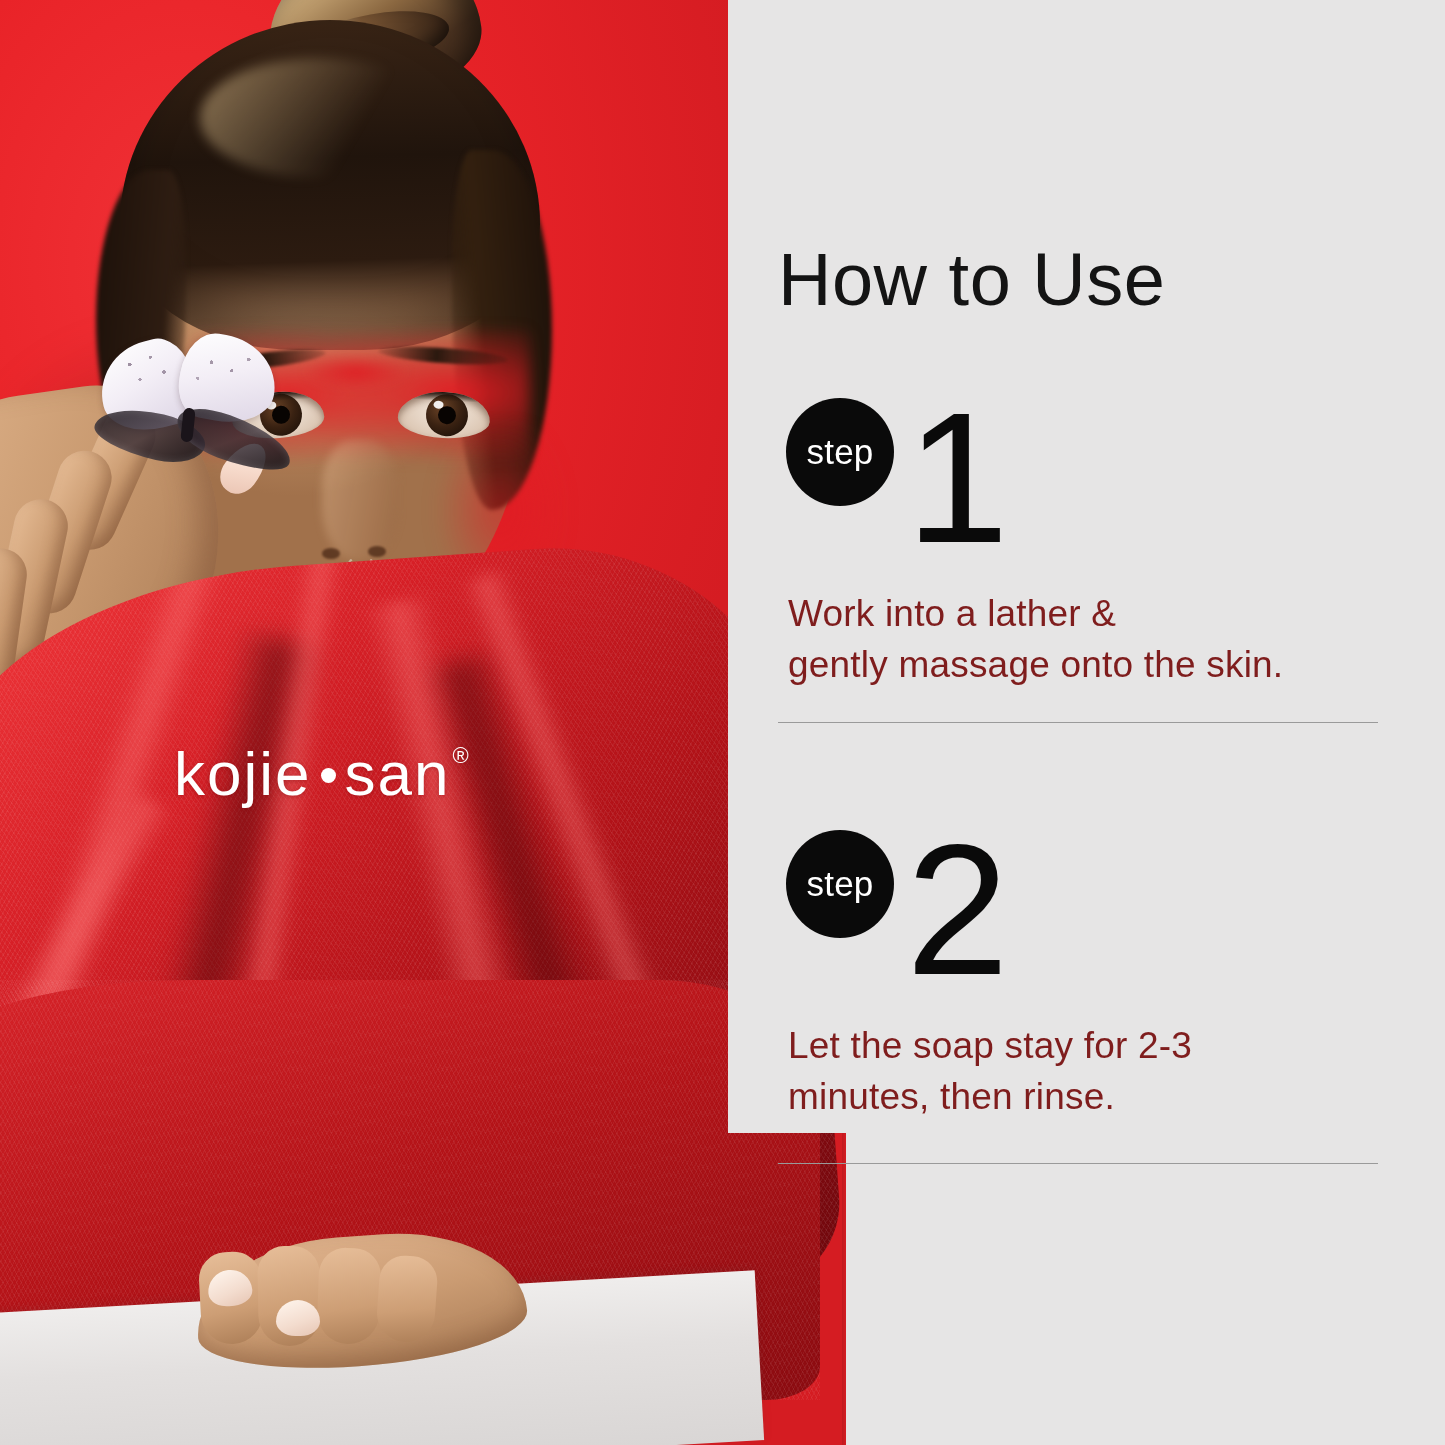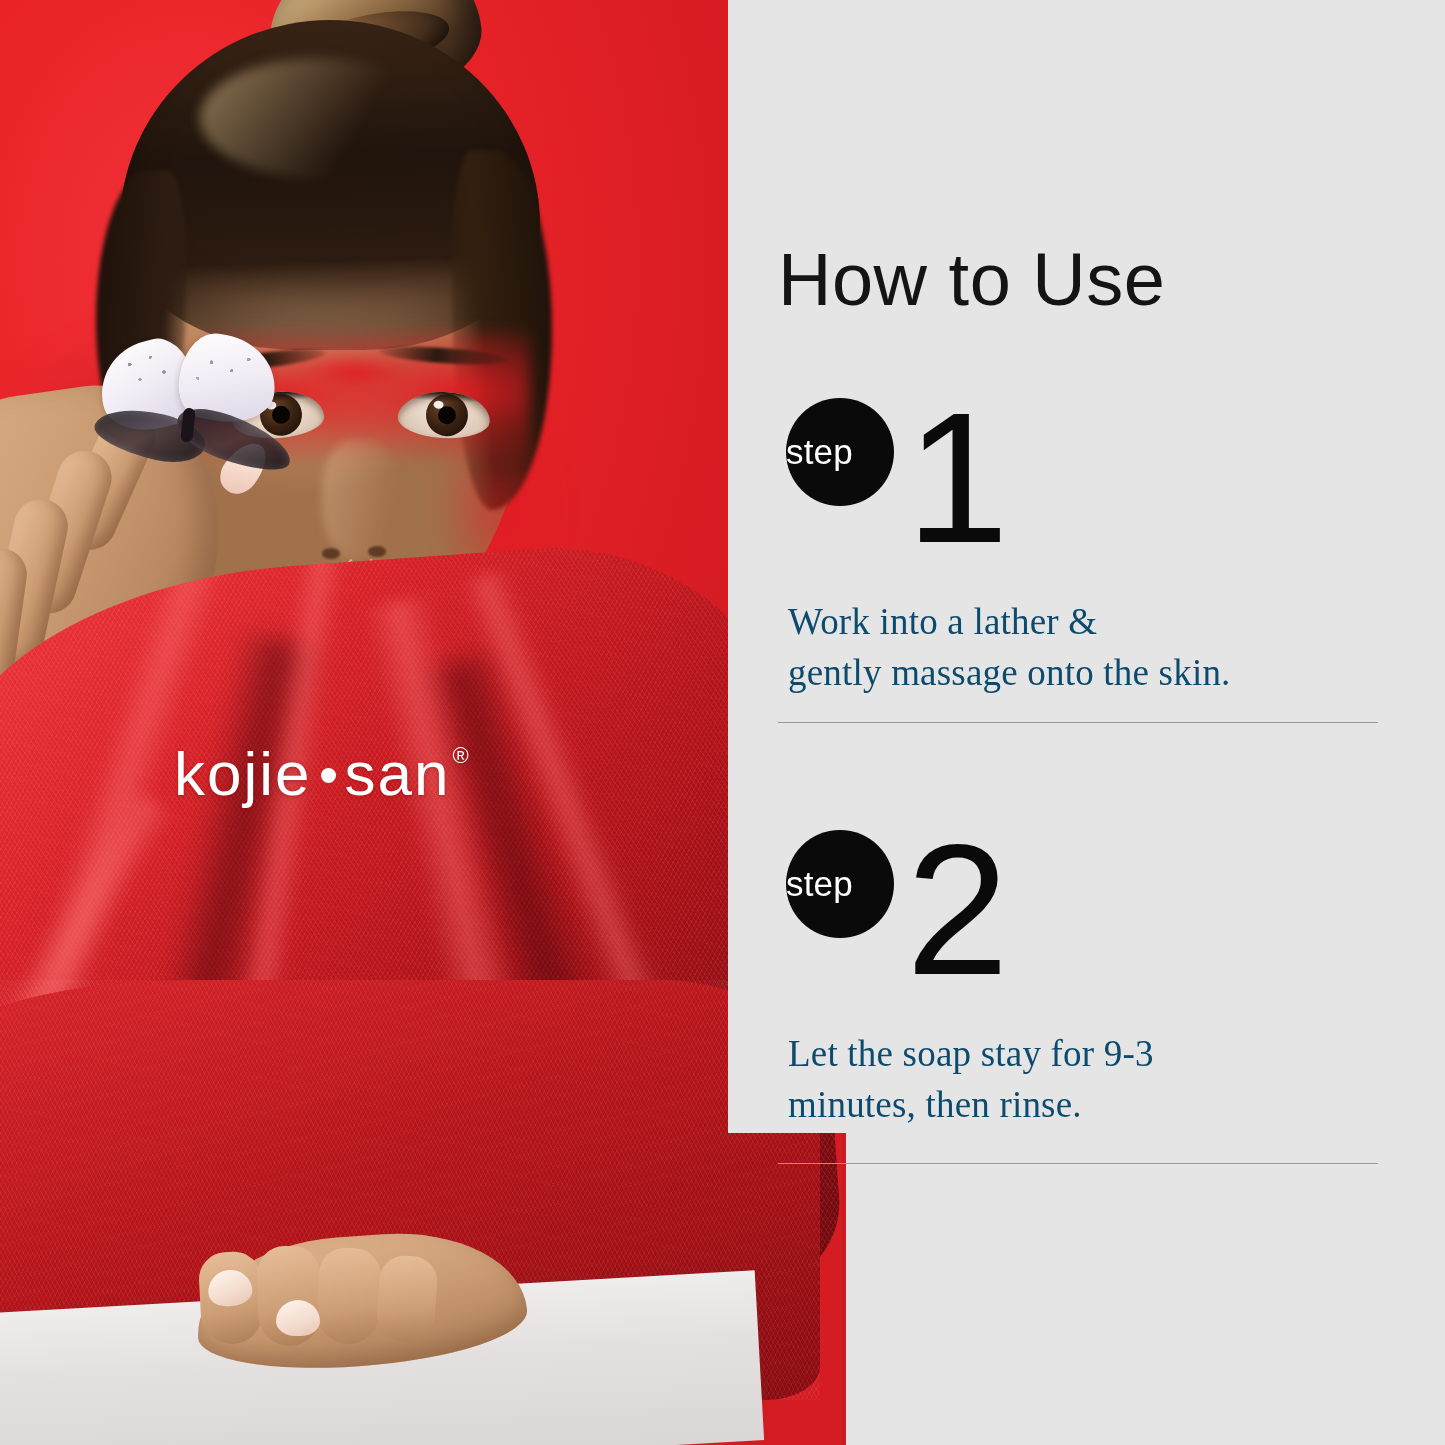--- a/index.html
+++ b/index.html
@@ -359,40 +359,39 @@
   }
   .step-block{position:absolute;left:50px;width:620px;}
   .sb1{top:398px;}
   .sb2{top:830px;}
 
   .step-row{position:relative;height:195px;}
   .badge{
     position:absolute;left:8px;top:0;
     width:108px;height:108px;border-radius:50%;
     background:#0A0A0A;
-    display:flex;align-items:center;justify-content:flex-start;
+    display:flex;align-items:center;justify-content:center;
   }
   .badge-label{
     color:#fff;font-size:35px;font-weight:400;letter-spacing:.2px;
     font-family:"Liberation Sans",sans-serif;
   }
   .numeral{
     position:absolute;left:128px;top:8px;
     font-size:185px;line-height:.78;
     font-weight:300;color:#0A0A0A;
     font-family:"Liberation Sans",sans-serif;
   }
   .desc{
     position:absolute;left:10px;
     font-size:37px;line-height:1.38;
-    font-weight:300;color:#0c4a6e;
+    font-weight:300;color:#7f1d1d;
     letter-spacing:.2px;
-    font-family:Liberation Serif, serif;
+    font-family:Liberation Sans, sans-serif;
     white-space:pre-line;
-    margin-top:8px;
   }
   .d1{top:190px;}
   .d2{top:190px;}
 
   .rule{
     position:absolute;left:50px;width:600px;height:1px;
     background:#9A9A9A;
   }
   .r1{top:722px;}
   .r2{top:1163px;}
@@ -513,21 +512,21 @@
 
     <div class="rule r1"></div>
 
     <div class="step-block sb2">
       <div class="step-row">
         <div class="badge">
           <span class="badge-label">step</span>
         </div>
         <div class="numeral">2</div>
       </div>
-      <div class="desc d2">Let the soap stay for 9-3
+      <div class="desc d2">Let the soap stay for 2-3
 minutes, then rinse.</div>
     </div>
 
     <div class="rule r2"></div>
 
   </div>
 
 </div>
 
 </body></html>

